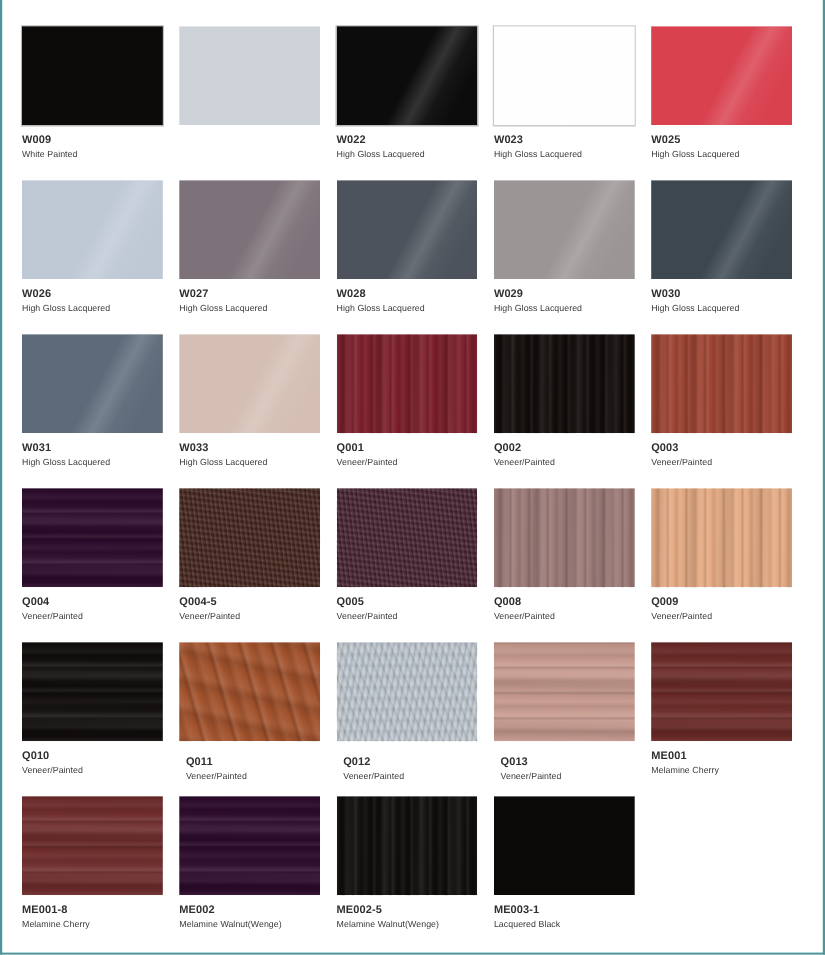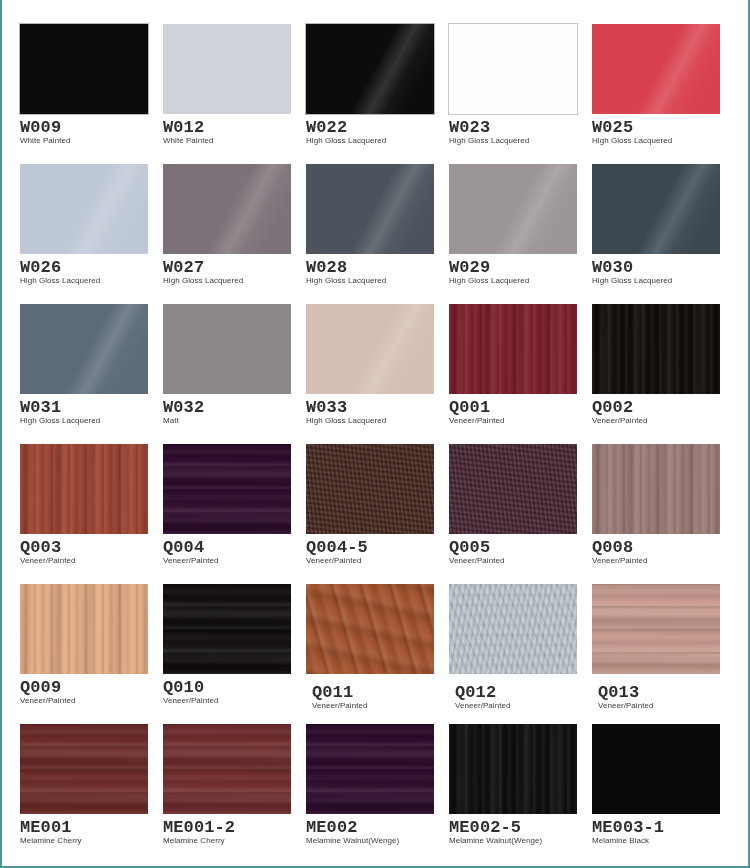--- a/index.html
+++ b/index.html
@@ -174,26 +174,25 @@
         rgba(0,0,0,0.14) 1px,
         rgba(255,255,255,0.09) 3px,
         rgba(0,0,0,0.00) 5px);
     pointer-events: none;
   }
 
   .swatch-labels {
     margin-top: 7px;
   }
   .swatch-code {
-    font-size: 17px;
+    font-size: 10px;
     font-weight: bold;
     color: #2f2f2f;
     line-height: 13px;
     letter-spacing: 0.1px;
-    font-family: Liberation Mono, monospace;
   }
   .swatch-finish {
     font-size: 8px;
     font-weight: normal;
     color: #3a3a3a;
     line-height: 11px;
     margin-top: 1px;
     letter-spacing: 0.05px;
   }
   
@@ -206,24 +205,20 @@
   <div id="swatch-grid">
       <div class="swatch-cell">
         <div class="swatch-chip edge-dark" style="background-color: rgb(13, 11, 10);"></div>
         <div class="swatch-labels">
           <div class="swatch-code">W009</div>
           <div class="swatch-finish">White Painted</div>
         </div>
       </div>
       <div class="swatch-cell">
         <div class="swatch-chip edge-none" style="background-color: rgb(206, 211, 218);"></div>
-        <div class="swatch-labels">
-          <div class="swatch-code">W012</div>
-          <div class="swatch-finish">White Painted</div>
-        </div>
       </div>
       <div class="swatch-cell">
         <div class="swatch-chip edge-dark gloss" style="background-color: rgb(12, 12, 12);"></div>
         <div class="swatch-labels">
           <div class="swatch-code">W022</div>
           <div class="swatch-finish">High Gloss Lacquered</div>
         </div>
       </div>
       <div class="swatch-cell">
         <div class="swatch-chip edge-light gloss" style="background-color: rgb(254, 254, 254);"></div>
@@ -272,27 +267,20 @@
         <div class="swatch-labels">
           <div class="swatch-code">W030</div>
           <div class="swatch-finish">High Gloss Lacquered</div>
         </div>
       </div>
       <div class="swatch-cell">
         <div class="swatch-chip edge-none gloss" style="background-color: rgb(92, 106, 121);"></div>
         <div class="swatch-labels">
           <div class="swatch-code">W031</div>
           <div class="swatch-finish">High Gloss Lacquered</div>
-        </div>
-      </div>
-      <div class="swatch-cell">
-        <div class="swatch-chip edge-none" style="background-color: rgb(140, 135, 137);"></div>
-        <div class="swatch-labels">
-          <div class="swatch-code">W032</div>
-          <div class="swatch-finish">Matt</div>
         </div>
       </div>
       <div class="swatch-cell">
         <div class="swatch-chip edge-none gloss" style="background-color: rgb(213, 191, 180);"></div>
         <div class="swatch-labels">
           <div class="swatch-code">W033</div>
           <div class="swatch-finish">High Gloss Lacquered</div>
         </div>
       </div>
       <div class="swatch-cell">
@@ -382,21 +370,21 @@
       <div class="swatch-cell">
         <div class="swatch-chip edge-none grain-h" style="background-color: rgb(107, 42, 39);"></div>
         <div class="swatch-labels">
           <div class="swatch-code">ME001</div>
           <div class="swatch-finish">Melamine Cherry</div>
         </div>
       </div>
       <div class="swatch-cell">
         <div class="swatch-chip edge-none grain-h" style="background-color: rgb(111, 44, 44);"></div>
         <div class="swatch-labels">
-          <div class="swatch-code">ME001-2</div>
+          <div class="swatch-code">ME001-8</div>
           <div class="swatch-finish">Melamine Cherry</div>
         </div>
       </div>
       <div class="swatch-cell">
         <div class="swatch-chip edge-none grain-h" style="background-color: rgb(44, 11, 44);"></div>
         <div class="swatch-labels">
           <div class="swatch-code">ME002</div>
           <div class="swatch-finish">Melamine Walnut(Wenge)</div>
         </div>
       </div>
@@ -404,17 +392,17 @@
         <div class="swatch-chip edge-none grain-v" style="background-color: rgb(15, 13, 12);"></div>
         <div class="swatch-labels">
           <div class="swatch-code">ME002-5</div>
           <div class="swatch-finish">Melamine Walnut(Wenge)</div>
         </div>
       </div>
       <div class="swatch-cell">
         <div class="swatch-chip edge-none" style="background-color: rgb(12, 10, 9);"></div>
         <div class="swatch-labels">
           <div class="swatch-code">ME003-1</div>
-          <div class="swatch-finish">Melamine Black</div>
+          <div class="swatch-finish">Lacquered Black</div>
         </div>
       </div>
     </div>
 </div>
 
 </body></html>

